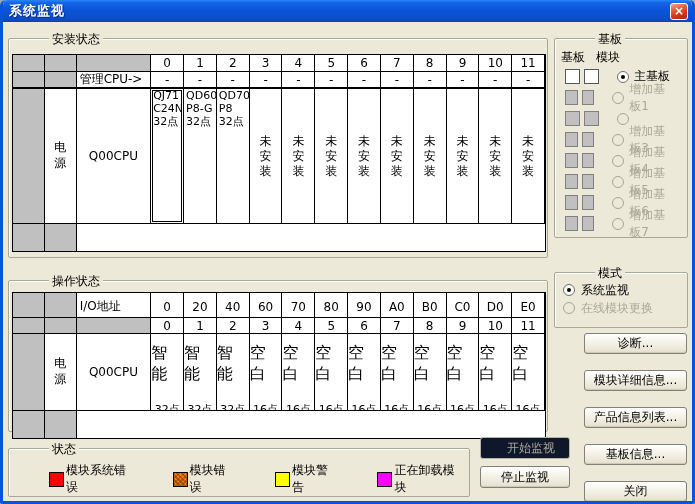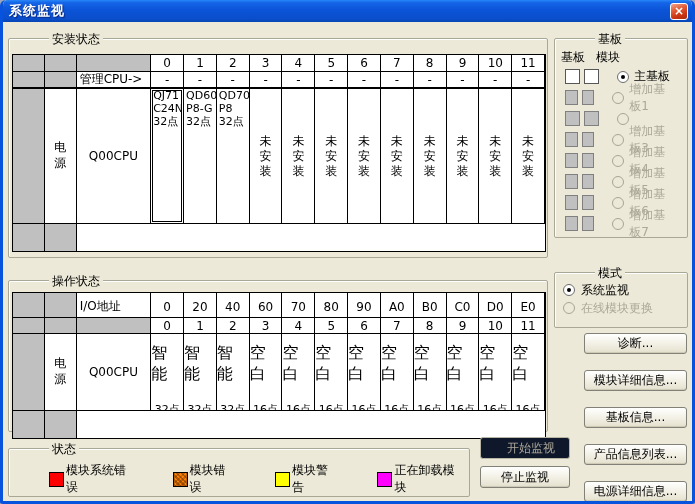--- a/index.html
+++ b/index.html
@@ -346,23 +346,22 @@
         <div class="opt disabled">
           <span class="radio"></span>
           <span class="rlabel">在线模块更换</span>
         </div>
     </div>
   </div>
 
   <div class="btncol">
     <button class="xpbtn">诊断...</button>
       <button class="xpbtn">模块详细信息...</button>
+      <button class="xpbtn">产品信息列表...</button>
       <button class="xpbtn">基板信息...</button>
-      <button class="xpbtn">产品信息列表...</button>
-      <button class="xpbtn">电源详细信息...</button>
       <button class="xpbtn">关闭</button>
   </div>
 
   <button class="xpbtn monbtn disabled" style="left:477px;top:437px;">开始监视</button>
   <button class="xpbtn monbtn" style="left:477px;top:466px;">停止监视</button>
 
   <div class="group" style="left:5px;top:448px;width:462px;height:49px;">
     <span class="glabel">状态</span>
     <div class="legend">
       <div class="litem">

